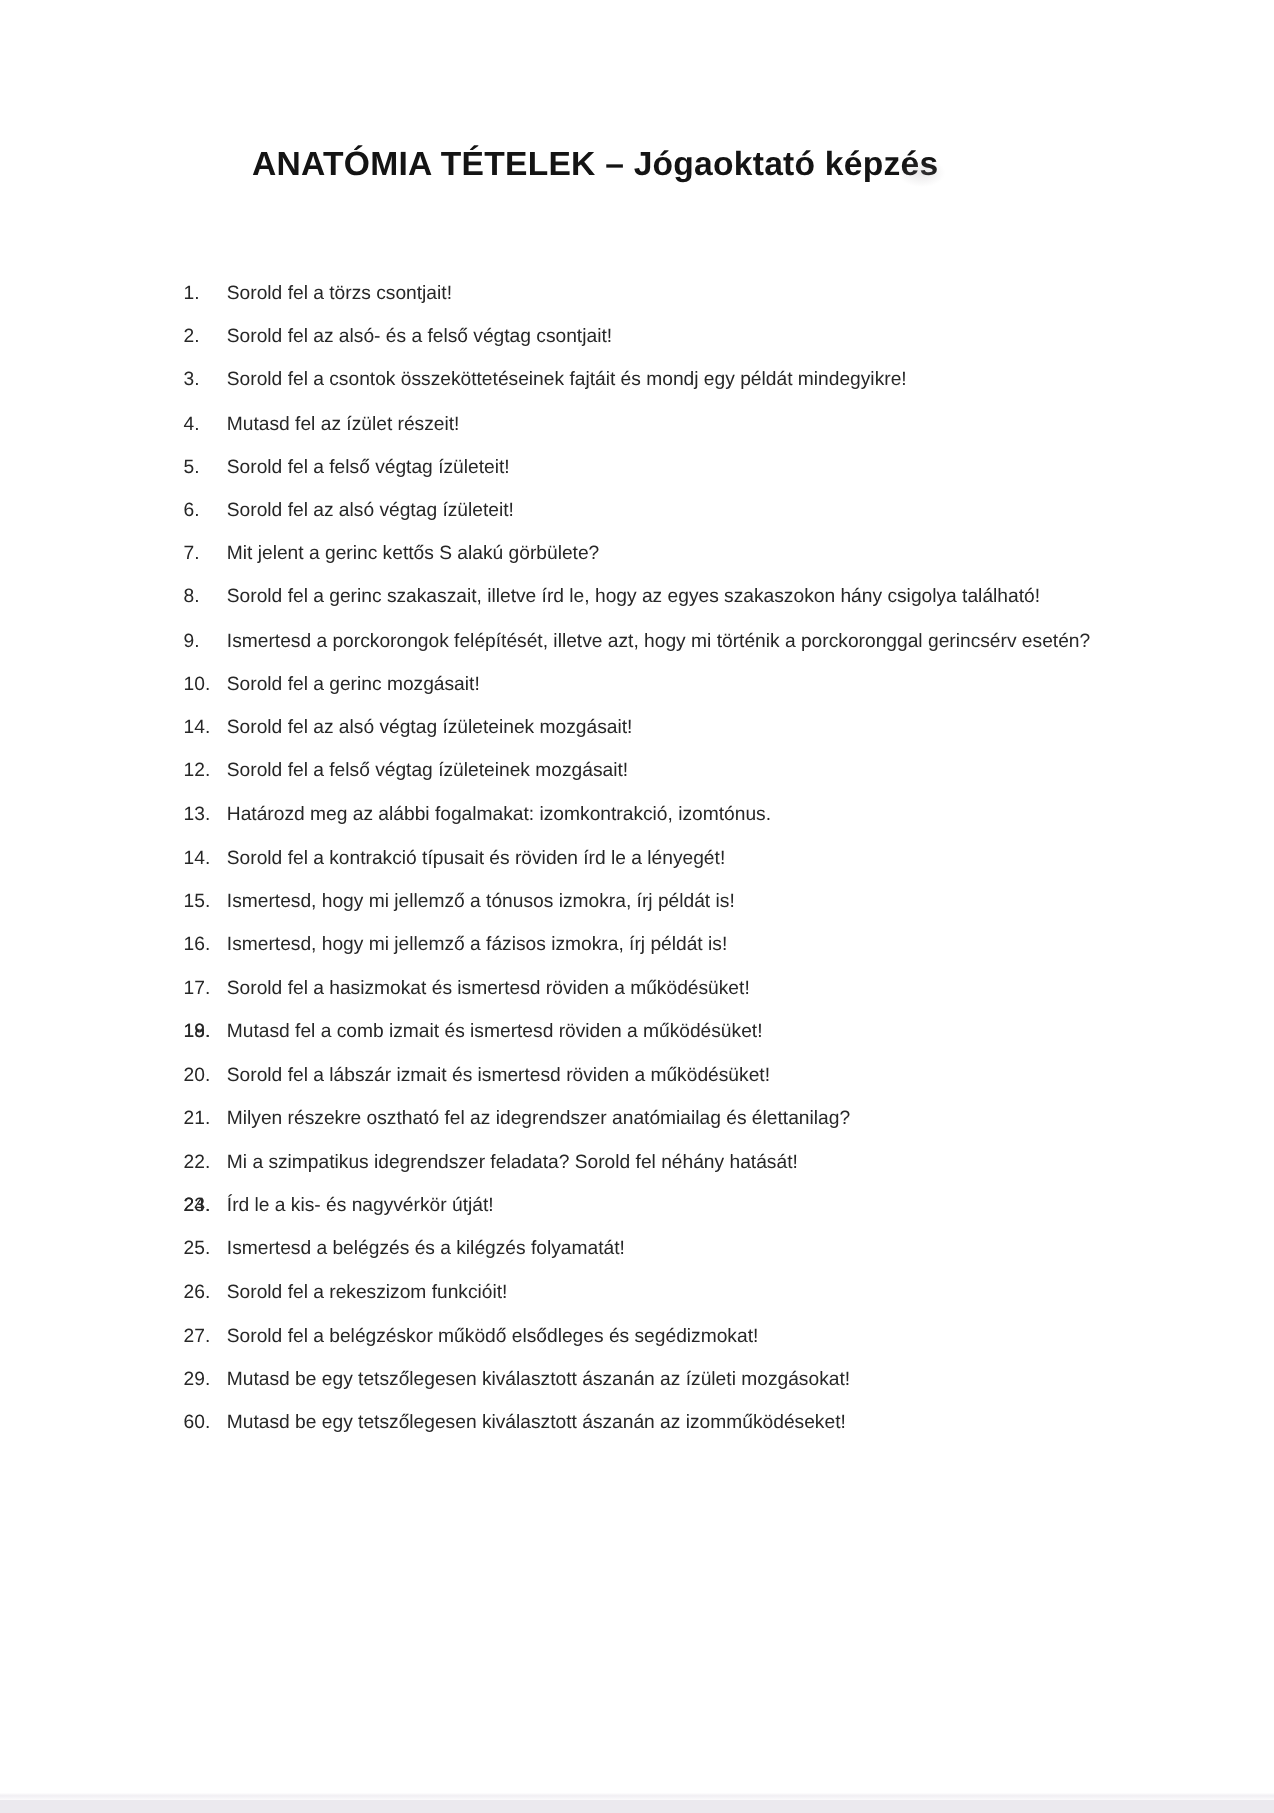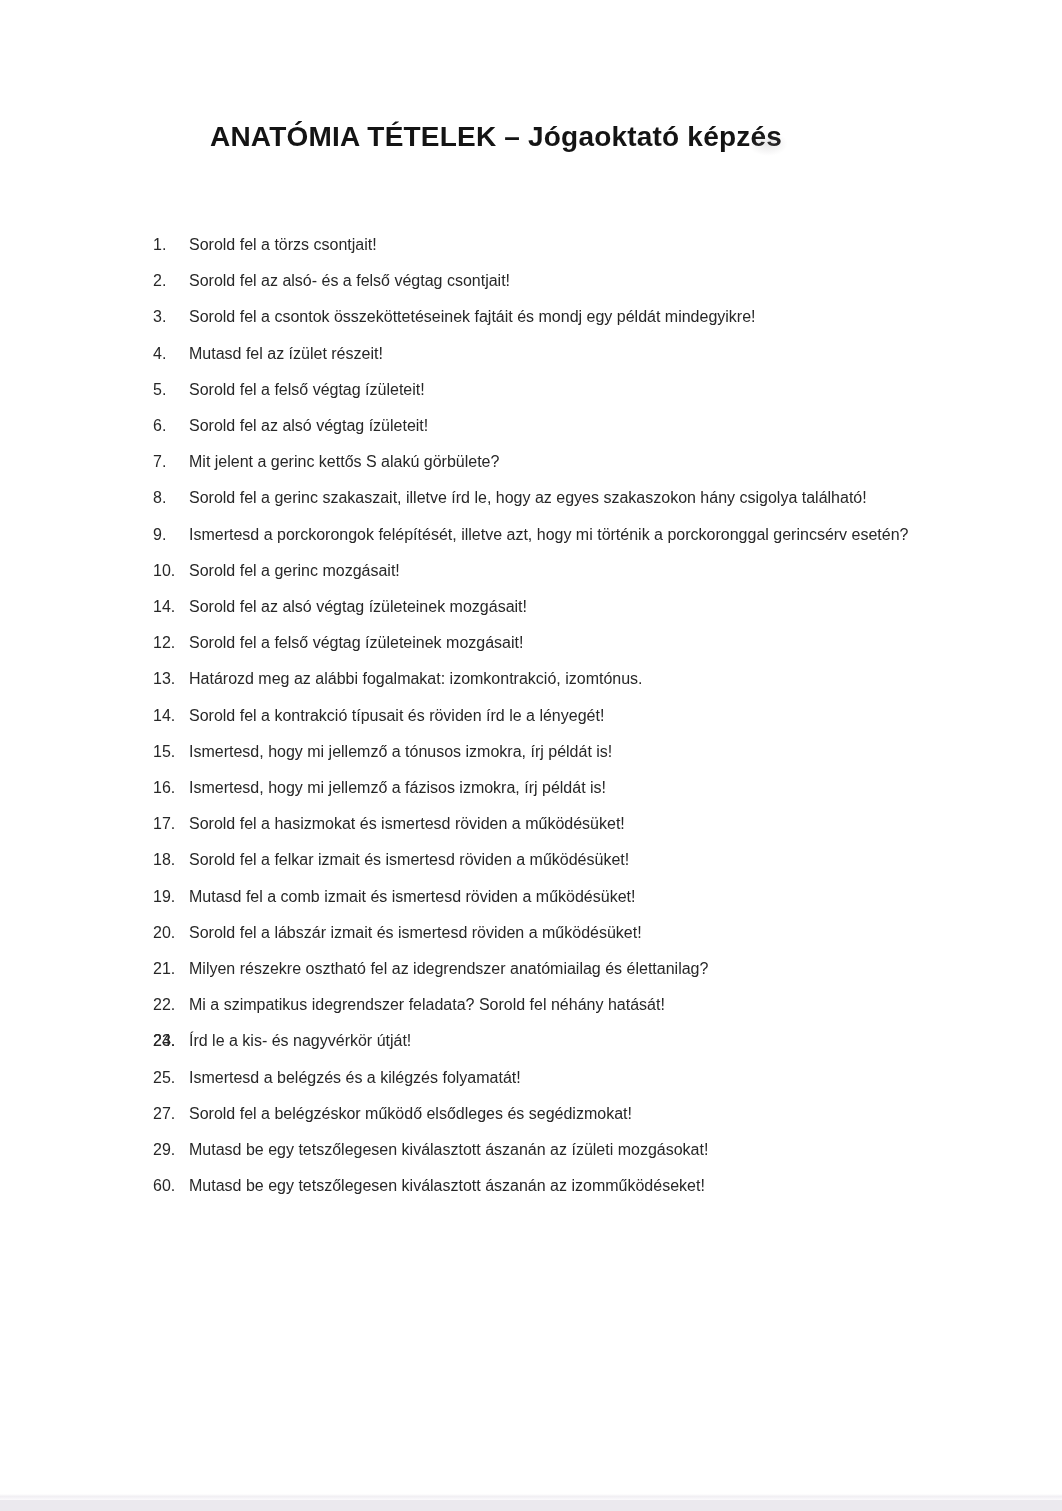--- a/index.html
+++ b/index.html
@@ -95,28 +95,29 @@
       <li><span class="num">8.</span><span class="txt">Sorold fel a gerinc szakaszait, illetve írd le, hogy az egyes szakaszokon hány csigolya található!</span></li>
       <li><span class="num">9.</span><span class="txt">Ismertesd a porckorongok felépítését, illetve azt, hogy mi történik a porckoronggal gerincsérv esetén?</span></li>
       <li><span class="num">10.</span><span class="txt">Sorold fel a gerinc mozgásait!</span></li>
       <li><span class="num">14.</span><span class="txt">Sorold fel az alsó végtag ízületeinek mozgásait!</span></li>
       <li><span class="num">12.</span><span class="txt">Sorold fel a felső végtag ízületeinek mozgásait!</span></li>
       <li><span class="num">13.</span><span class="txt">Határozd meg az alábbi fogalmakat: izomkontrakció, izomtónus.</span></li>
       <li><span class="num">14.</span><span class="txt">Sorold fel a kontrakció típusait és röviden írd le a lényegét!</span></li>
       <li><span class="num">15.</span><span class="txt">Ismertesd, hogy mi jellemző a tónusos izmokra, írj példát is!</span></li>
       <li><span class="num">16.</span><span class="txt">Ismertesd, hogy mi jellemző a fázisos izmokra, írj példát is!</span></li>
       <li><span class="num">17.</span><span class="txt">Sorold fel a hasizmokat és ismertesd röviden a működésüket!</span></li>
-      <li><span class="num">18.</span><span class="txt">Sorold fel a felkar izmait és ismertesd röviden a működésüket!</span></li>
+      <li><span class="num">18.</span></li>
       <li><span class="num">19.</span><span class="txt">Mutasd fel a comb izmait és ismertesd röviden a működésüket!</span></li>
       <li><span class="num">20.</span><span class="txt">Sorold fel a lábszár izmait és ismertesd röviden a működésüket!</span></li>
       <li><span class="num">21.</span><span class="txt">Milyen részekre osztható fel az idegrendszer anatómiailag és élettanilag?</span></li>
       <li><span class="num">22.</span><span class="txt">Mi a szimpatikus idegrendszer feladata? Sorold fel néhány hatását!</span></li>
       <li><span class="num">23.</span></li>
       <li><span class="num">24.</span><span class="txt">Írd le a kis- és nagyvérkör útját!</span></li>
       <li><span class="num">25.</span><span class="txt">Ismertesd a belégzés és a kilégzés folyamatát!</span></li>
+      <li><span class="num">26.</span><span class="txt">Sorold fel a rekeszizom funkcióit!</span></li>
       <li><span class="num">27.</span><span class="txt">Sorold fel a belégzéskor működő elsődleges és segédizmokat!</span></li>
       <li><span class="num">29.</span><span class="txt">Mutasd be egy tetszőlegesen kiválasztott ászanán az ízületi mozgásokat!</span></li>
       <li><span class="num">60.</span><span class="txt">Mutasd be egy tetszőlegesen kiválasztott ászanán az izomműködéseket!</span></li>
     </ol>
 
   <div class="page-edge-soft"></div>
   <div class="page-edge-strip"></div>
 
 </div>
 

